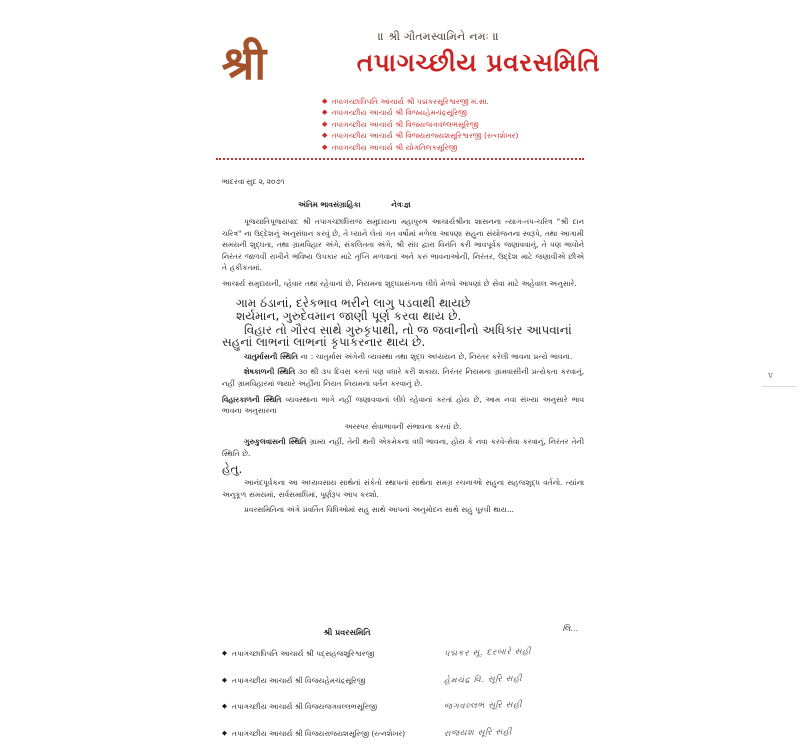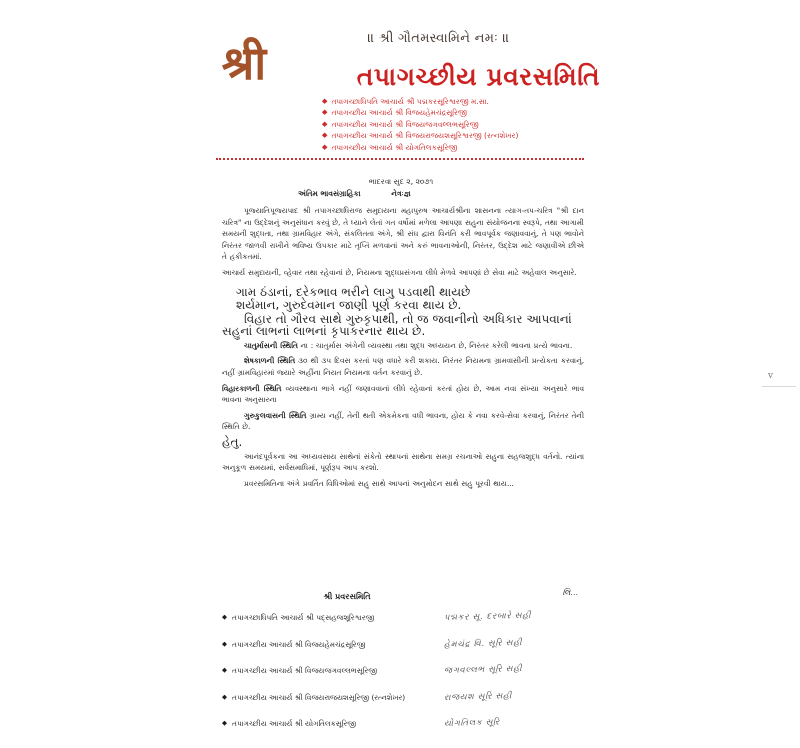--- a/index.html
+++ b/index.html
@@ -44,24 +44,24 @@
     width: 58px;
     text-align: center;
     margin-top: 8px;
   }
   .lh-textcol {
     flex: 1;
     padding-left: 4px;
   }
   .invocation {
     text-align: center;
-    font-size: 13px;
+    font-size: 11px;
     color: #4a3a33;
     letter-spacing: .3px;
-    margin-bottom: 16px;
+    margin-bottom: 5px;
     white-space: nowrap;
   }
   .org-title {
     text-align: right;
     font-size: 25px;
     line-height: 30px;
     font-weight: 700;
     color: #cc2222;
     letter-spacing: .5px;
     white-space: nowrap;
@@ -100,26 +100,27 @@
 
   
   #letter-body {
     position: absolute;
     left: 222px;
     top: 176px;
     width: 362px;
     color: #1d1d1d;
   }
   .date-line {
-    text-align: center;
+    text-align: left;
     font-size: 7.5px;
     line-height: 11px;
     color: #1d1d1d;
-    margin-bottom: 1px;
+    margin-bottom: 12px;
     padding-right: 4px;
+    font-family: Liberation Serif, serif;
   }
   .salutation {
     font-size: 7.5px;
     line-height: 11px;
     margin: 0 0 6px 76px;
     color: #1d1d1d;
   }
   .salutation .sal-b {
     font-weight: 700;
   }
@@ -152,20 +153,21 @@
   
   #sign-block {
     position: absolute;
     left: 222px;
     top: 588px;
     width: 362px;
   }
   .sign-head {
     position: relative;
     height: 16px;
+    margin-top: 36px;
   }
   .sign-head .committee {
     position: absolute;
     left: 0;
     width: 250px;
     text-align: center;
     font-size: 8px;
     font-weight: 700;
     color: #1d1d1d;
     top: 4px;
@@ -303,20 +305,21 @@
     <p class="para">
       <span class="lead">શેષકાળની સ્થિતિ</span>
       <span>૩૦ થી ૩૫ દિવસ કરતાં પણ વધારે કરી શકાય. નિરંતર નિયમના ગ્રામવાસીની પ્રત્યેકતા કરવાનું, નહીં ગ્રામવિહારમાં જ્યારે અહીંના નિયત નિયમના વર્તન કરવાનું છે.</span>
     </p>
 
     <p class="para noindent">
       <span class="lead">વિહારકાળની સ્થિતિ</span>
       <span>વ્યવસ્થાના ભાગે નહીં જણાવવાનાં લીધે રહેવાનાં કરતાં હોય છે, આમ નવા સંખ્યા અનુસારે ભાવ ભાવના અનુસારના</span>
     </p>
 
+    <p class="para center">અરસ્પર સેવાભાવની સંભાવના કરતાં છે.</p>
 
     <p class="para">
       <span class="lead">ગુરુકુલવાસની સ્થિતિ</span>
       <span>ગ્રામ્ય નહીં, તેની થતી એકમેકના વધી ભાવના, હોય કે નવા કરવે-સેવા કરવાનું, નિરંતર તેની સ્થિતિ છે.</span>
     </p>
 
     <p class="listline" style="text-indent:0">હેતુ.</p>
 
     <p class="para">આનંદપૂર્વકના આ અધ્યવસાય સાથેનાં સંકેતો સ્થાપનાં સાથેના સમગ્ર રચનાઓ સહુના સહજશુદ્ધ વર્તનો. ત્યાંના અનુકૂળ સમયમાં, સર્વસમાધિમાં, પૂર્ણરૂપ આપ કરશો.</p>
 

